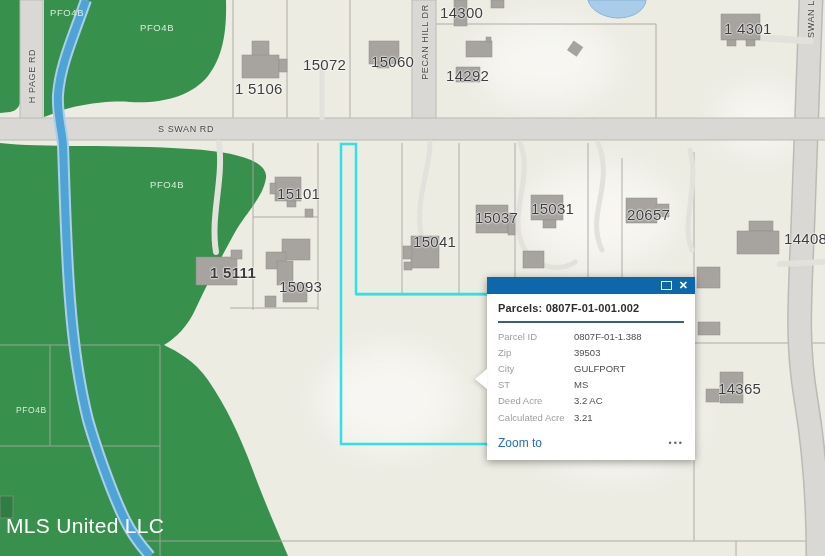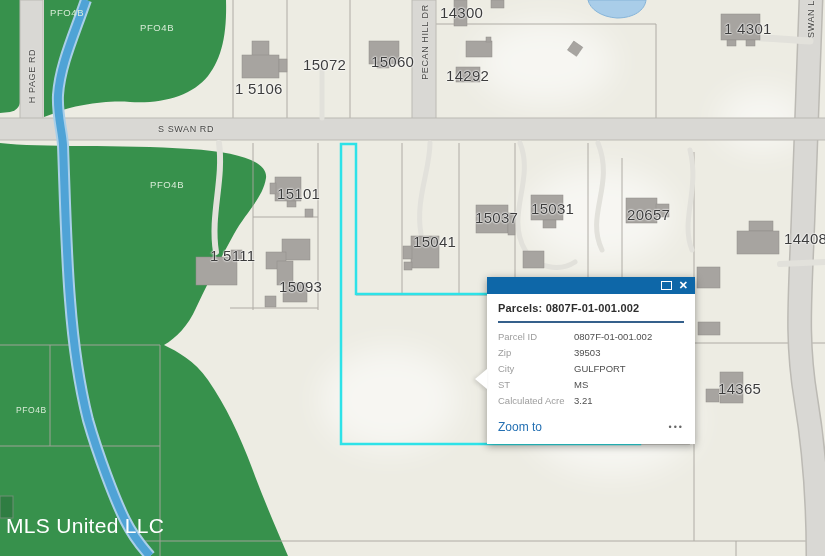--- a/index.html
+++ b/index.html
@@ -201,53 +201,57 @@
   <div class="roadlabel vert" style="left:811px; top:19px;">SWAN L</div>
 
   <div class="plabel" style="left:235px; top:80px;">1 5106</div>
   <div class="plabel" style="left:303px; top:56px;">15072</div>
   <div class="plabel" style="left:371px; top:53px;">15060</div>
   <div class="plabel" style="left:440px; top:4px;">14300</div>
   <div class="plabel" style="left:446px; top:67px;">14292</div>
   <div class="plabel" style="left:724px; top:20px;">1 4301</div>
   <div class="plabel" style="left:277px; top:185px;">15101</div>
   <div class="plabel" style="left:279px; top:278px;">15093</div>
-  <div class="plabel" style="left:210px; top:247px;">1 5111</div>
+  <div class="plabel" style="left:210px; top:264px;font-weight:bold;">1 5111</div>
   <div class="plabel" style="left:413px; top:233px;">15041</div>
   <div class="plabel" style="left:475px; top:209px;">15037</div>
   <div class="plabel" style="left:531px; top:200px;">15031</div>
   <div class="plabel" style="left:627px; top:206px;">20657</div>
   <div class="plabel" style="left:784px; top:230px;">14408</div>
   <div class="plabel" style="left:718px; top:380px;">14365</div>
 
   <div class="popup">
     <div class="popup-pointer"></div>
     <div class="popup-titlebar">
       <span class="max-icon"></span>
       <span class="close-icon">✕</span>
     </div>
     <div class="popup-body">
       <div class="popup-title">Parcels: 0807F-01-001.002</div>
       <div class="popup-divider"></div>
       <div class="popup-rows">
         <div class="prow">
           <span class="lbl">Parcel ID</span>
-          <span class="val">0807F-01-001.002</span>
+          <span class="val">0807F-01-1.388</span>
         </div>
         <div class="prow">
           <span class="lbl">Zip</span>
           <span class="val">39503</span>
         </div>
         <div class="prow">
           <span class="lbl">City</span>
           <span class="val">GULFPORT</span>
         </div>
         <div class="prow">
           <span class="lbl">ST</span>
           <span class="val">MS</span>
+        </div>
+        <div class="prow">
+          <span class="lbl">Deed Acre</span>
+          <span class="val">3.2 AC</span>
         </div>
         <div class="prow">
           <span class="lbl">Calculated Acre</span>
           <span class="val">3.21</span>
         </div>
       </div>
       <div class="popup-footer">
         <span class="zoomto">Zoom to</span>
         <span class="more-dots">•••</span>
       </div>

